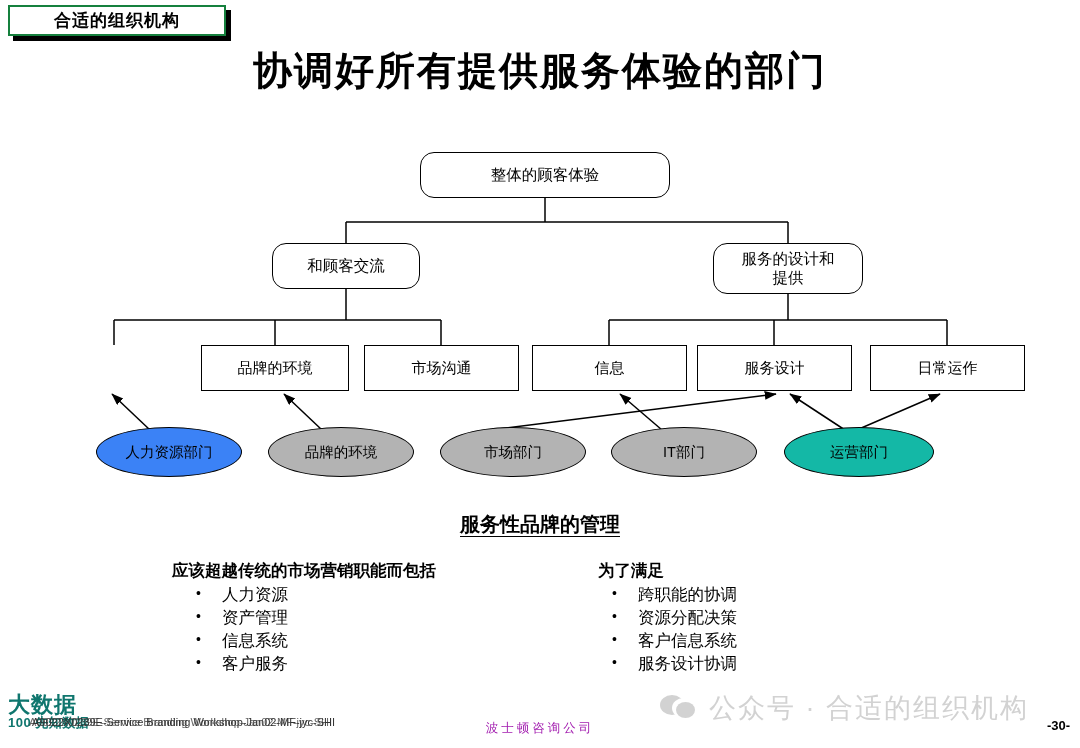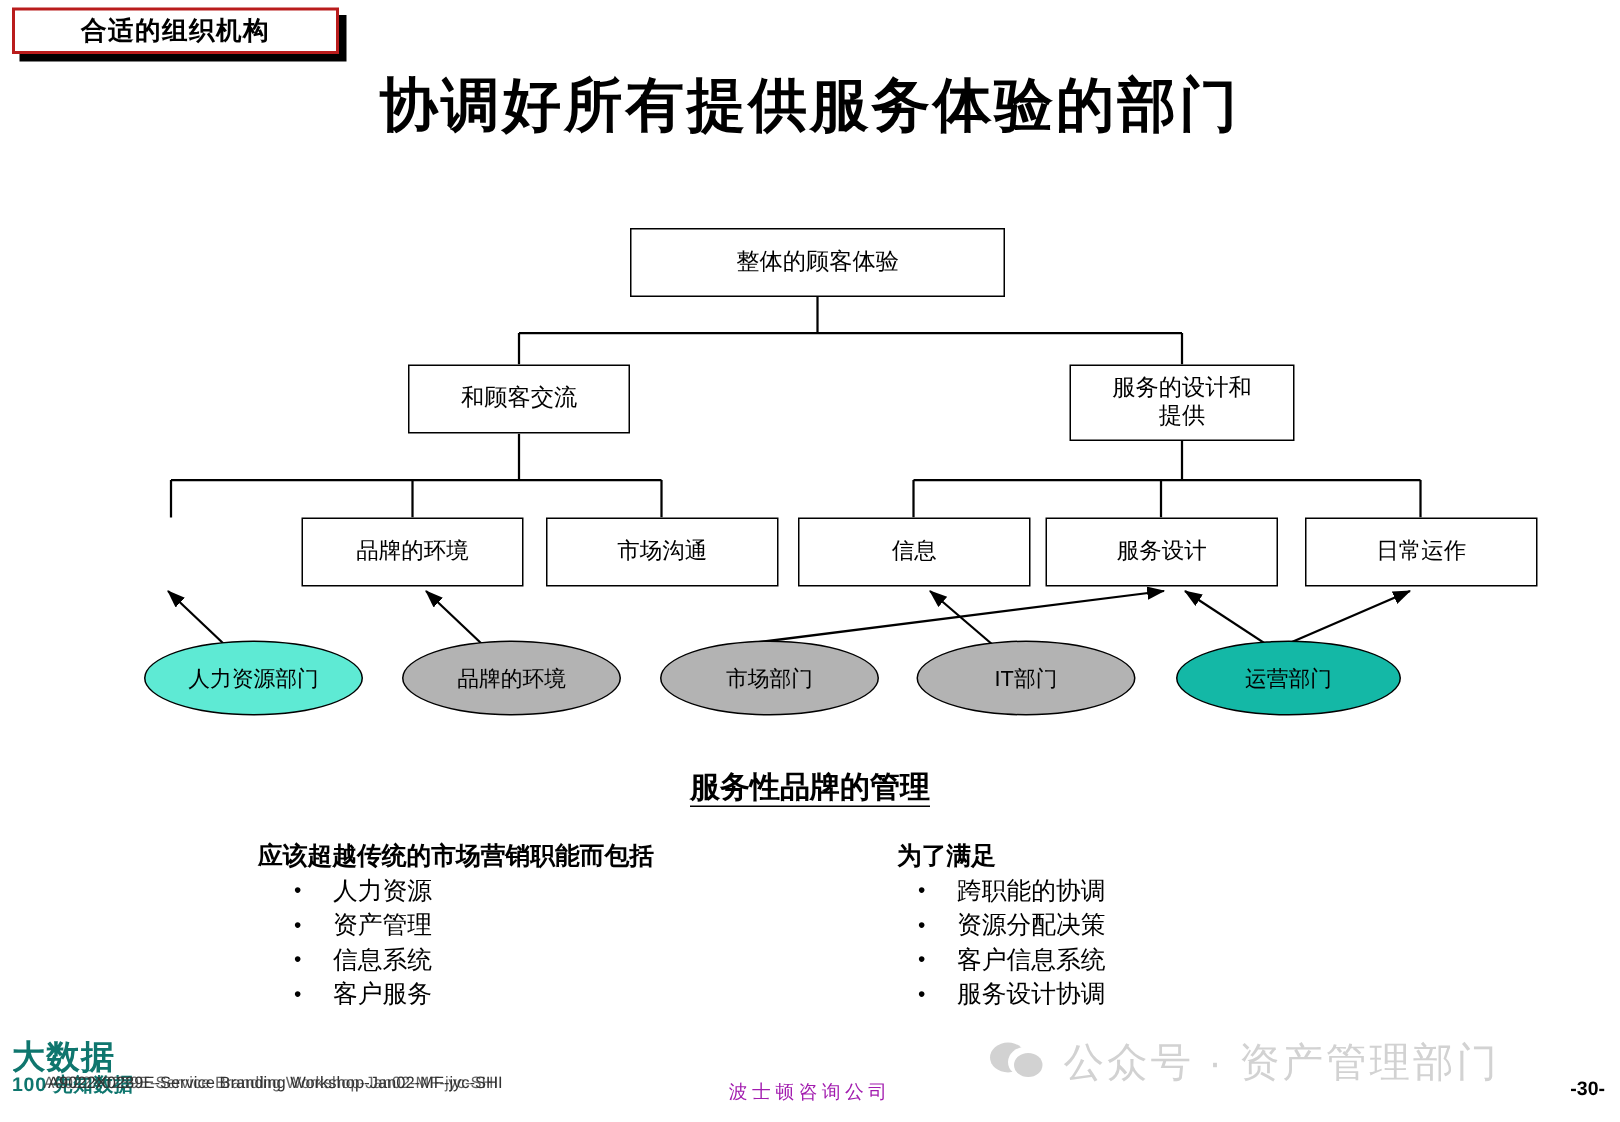--- a/index.html
+++ b/index.html
@@ -16,21 +16,21 @@
     color: #000000;
   }
 
   
   #header-tab {
     position: absolute;
     left: 8px;
     top: 5px;
     width: 218px;
     height: 31px;
-    border: 2px solid #b91c1c;
+    border: 2px solid #15803d;
     background: #ffffff;
     box-shadow: 5px 5px 0 #000;
     display: flex;
     align-items: center;
     justify-content: center;
     box-sizing: border-box;
   }
   #header-tab span {
     font-size: 17px;
     font-weight: bold;
@@ -70,21 +70,21 @@
     background: #ffffff;
     box-sizing: border-box;
     display: flex;
     align-items: center;
     justify-content: center;
     text-align: center;
     font-size: 15px;
     line-height: 1.22;
     z-index: 3;
   }
-  .node-box.big { font-size: 15.5px; }
+  .node-box.big { font-size: 15.5px; border-radius: 14px; }
 
   .node-oval {
     position: absolute;
     border: 1.5px solid #000;
     background: #b3b3b3;
     border-radius: 50%;
     box-sizing: border-box;
     display: flex;
     align-items: center;
     justify-content: center;
@@ -272,21 +272,21 @@
     </div>
     <div class="node-box" style="left: 532px; top: 345px; width: 155px; height: 46px;">
       <span>信息</span>
     </div>
     <div class="node-box" style="left: 697px; top: 345px; width: 155px; height: 46px;">
       <span>服务设计</span>
     </div>
     <div class="node-box" style="left: 870px; top: 345px; width: 155px; height: 46px;">
       <span>日常运作</span>
     </div>
-    <div class="node-oval" style="left: 96px; top: 427px; width: 146px; height: 50px; background: #5eead4;">
+    <div class="node-oval" style="left: 96px; top: 427px; width: 146px; height: 50px; background: #3b82f6;">
       <span>人力资源部门</span>
     </div>
     <div class="node-oval" style="left: 268px; top: 427px; width: 146px; height: 50px; background: rgb(179, 179, 179);">
       <span>品牌的环境</span>
     </div>
     <div class="node-oval" style="left: 440px; top: 427px; width: 146px; height: 50px; background: rgb(179, 179, 179);">
       <span>市场部门</span>
     </div>
     <div class="node-oval" style="left: 611px; top: 427px; width: 146px; height: 50px; background: rgb(179, 179, 179);">
       <span>IT部门</span>
@@ -319,21 +319,21 @@
 <div id="wm-left">
   <div class="wm-top">大数据</div>
   <div class="wm-bot">100 先知数据</div>
 </div>
 
 <div id="wm-wechat">
   <div class="bubbles">
     <div class="b1"></div>
     <div class="b2"></div>
   </div>
-  <span>公众号 · 资产管理部门</span>
+  <span>公众号 · 合适的组织机构</span>
 </div>
 
 <div id="footer-left">
   <span class="ghost">A9022X0239E-Service Branding Workshop-Jan02-MF-jyc-SHI</span>
   <span>A9022X0239E-Service Branding Workshop-Jan02-MF-jyc-SHI</span>
 </div>
 <div id="footer-center">波士顿咨询公司</div>
 <div id="page-number">-30-</div>
 
 </body></html>

